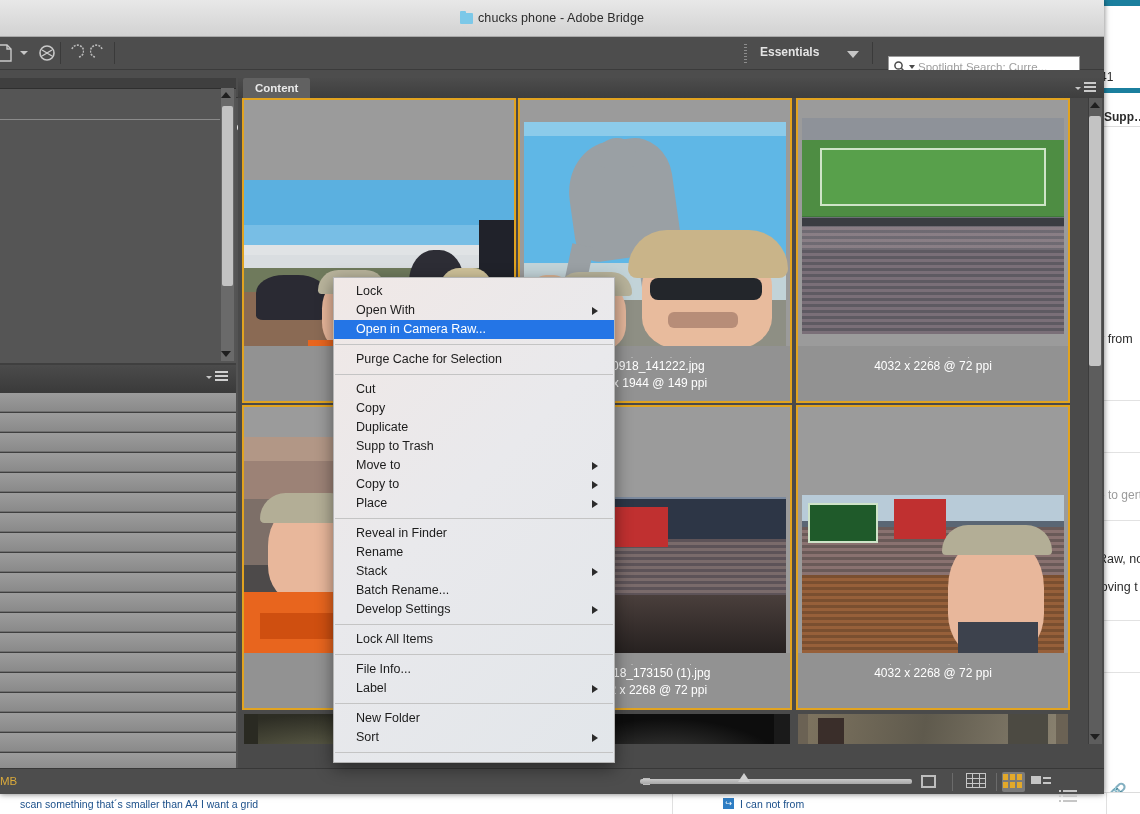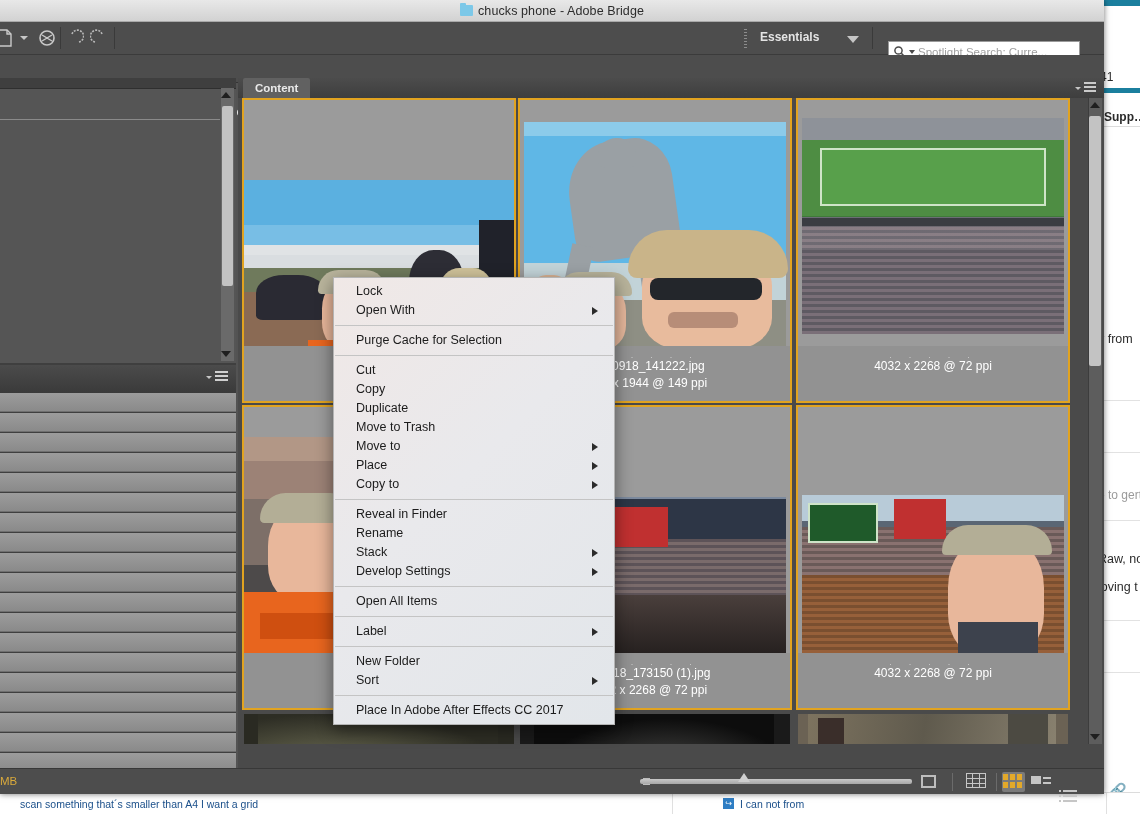--- a/index.html
+++ b/index.html
@@ -49,21 +49,21 @@
 
   
   #bridge {
     position: absolute; left: 0; top: 0; width: 1104px; height: 794px;
     background: #535353;
     box-shadow: 0 0 6px rgba(0,0,0,.55);
   }
 
   
   #titlebar {
-    position: relative; height: 22px;
+    position: relative; height: 37px;
     background: linear-gradient(#e8e8e8, #d2d2d2);
     border-bottom: 1px solid #a9a9a9;
     display: flex; align-items: center; justify-content: center;
   }
   #titlebar .tt {
     font-size: 12.5px; color: #2c2c2c; letter-spacing: .1px;
     display: flex; align-items: center; gap: 5px;
   }
   .folder-glyph {
     width: 13px; height: 11px; background: #7cc8e8;
@@ -703,39 +703,41 @@
       <div class="dt" style="top:7px;"></div>
         <div class="ln" style="top:7px;width:14px;"></div>
       <div class="dt" style="top:12px;"></div>
         <div class="ln" style="top:12px;width:14px;"></div>
     </div>
   </div>
 
   <div id="ctxmenu">
       <div class="mi"><span>Lock</span></div>
       <div class="mi"><span>Open With</span><span class="arr caret-right-blk"></span></div>
+      <div class="mi hl"><span>Open in Camera Raw...</span></div>
       <div class="msep"></div>
       <div class="mi"><span>Purge Cache for Selection</span></div>
       <div class="msep"></div>
       <div class="mi"><span>Cut</span></div>
       <div class="mi"><span>Copy</span></div>
       <div class="mi"><span>Duplicate</span></div>
-      <div class="mi"><span>Move to Trash</span></div>
+      <div class="mi"><span>Supp to Trash</span></div>
       <div class="mi"><span>Move to</span><span class="arr caret-right-blk"></span></div>
+      <div class="mi"><span>Copy to</span><span class="arr caret-right-blk"></span></div>
       <div class="mi"><span>Place</span><span class="arr caret-right-blk"></span></div>
-      <div class="mi"><span>Copy to</span><span class="arr caret-right-blk"></span></div>
       <div class="msep"></div>
       <div class="mi"><span>Reveal in Finder</span></div>
       <div class="mi"><span>Rename</span></div>
       <div class="mi"><span>Stack</span><span class="arr caret-right-blk"></span></div>
+      <div class="mi"><span>Batch Rename...</span></div>
       <div class="mi"><span>Develop Settings</span><span class="arr caret-right-blk"></span></div>
       <div class="msep"></div>
-      <div class="mi"><span>Open All Items</span></div>
+      <div class="mi"><span>Lock All Items</span></div>
       <div class="msep"></div>
+      <div class="mi"><span>File Info...</span></div>
       <div class="mi"><span>Label</span><span class="arr caret-right-blk"></span></div>
       <div class="msep"></div>
       <div class="mi"><span>New Folder</span></div>
       <div class="mi"><span>Sort</span><span class="arr caret-right-blk"></span></div>
       <div class="msep"></div>
-      <div class="mi"><span>Place In Adobe After Effects CC 2017</span></div>
     </div>
 
 </div>
 
 </body></html>

